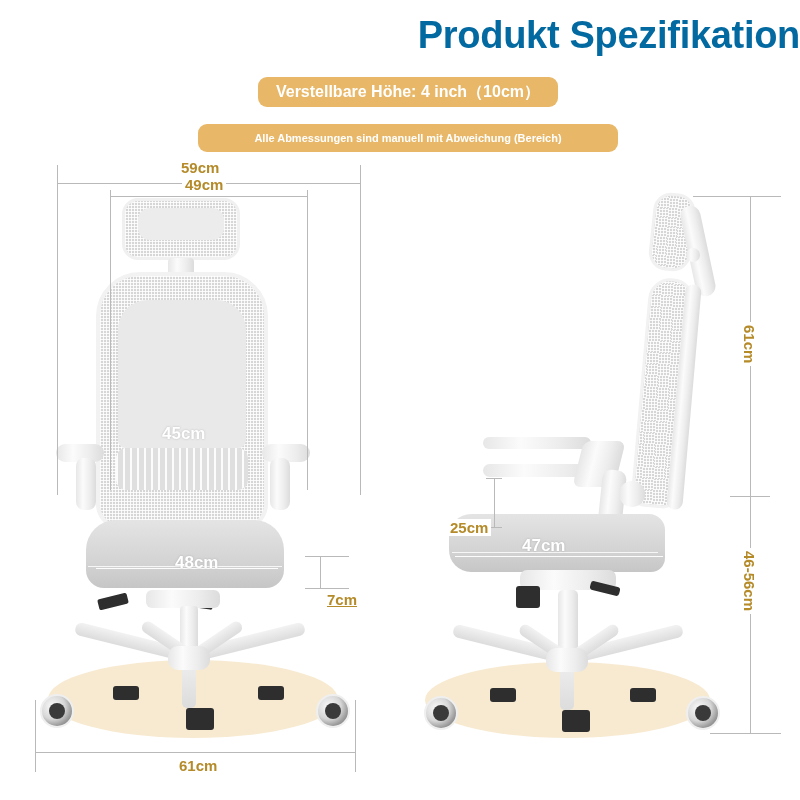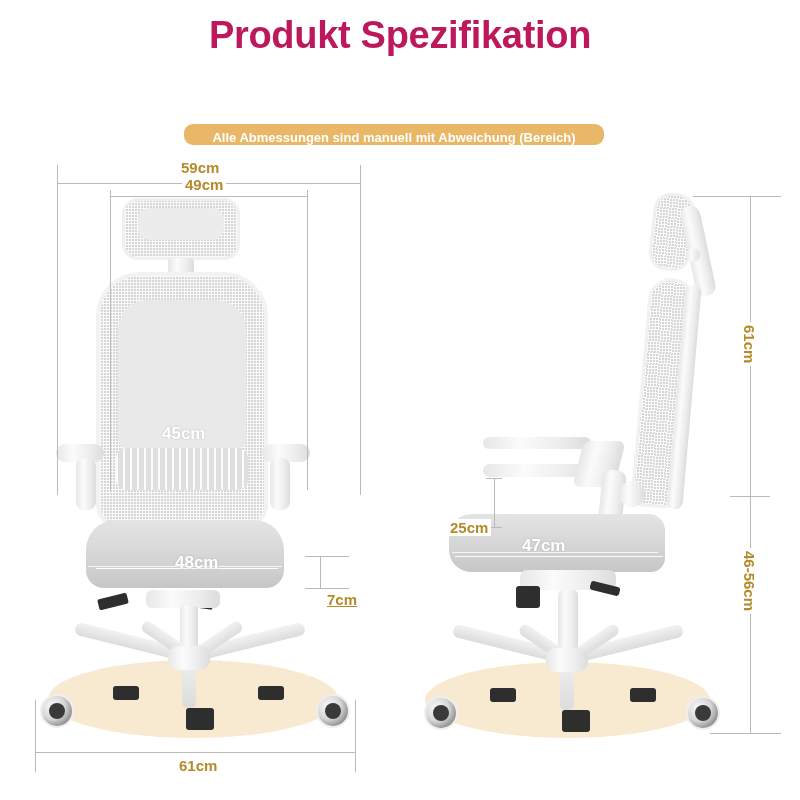--- a/index.html
+++ b/index.html
@@ -17,50 +17,50 @@
     background: #ffffff;
     overflow: hidden;
   }
 
   
   .page-title {
     position: absolute;
     left: 0;
     top: 14px;
     width: 800px;
-    text-align: center;
+    text-align: right;
     font-size: 38px;
     font-weight: bold;
-    color: #be185d;
+    color: #0369a1;
     letter-spacing: -0.3px;
   }
   .badge {
     position: absolute;
     background: #e8b767;
     color: #ffffff;
     font-weight: bold;
     border-radius: 9px;
     text-align: center;
     white-space: nowrap;
   }
   .badge-1 {
     left: 258px;
     top: 77px;
     width: 300px;
     height: 30px;
     line-height: 30px;
     font-size: 16px;
   }
   .badge-2 {
-    left: 184px;
+    left: 198px;
     top: 124px;
     width: 420px;
-    height: 21px;
+    height: 28px;
     line-height: 28px;
-    font-size: 13px;
+    font-size: 11px;
   }
 
   
   .dim-label {
     position: absolute;
     color: #b58b2a;
     font-size: 15px;
     font-weight: bold;
     white-space: nowrap;
     background: #ffffff;
@@ -133,20 +133,21 @@
     border-radius: 6px;
   }
 </style>
 </head>
 <body>
 
 <div id="page">
 
   <div class="page-title">Produkt Spezifikation</div>
 
+  <div class="badge badge-1">Verstellbare Höhe: 4 inch（10cm）</div>
   <div class="badge badge-2">Alle Abmessungen sind manuell mit Abweichung (Bereich)</div>
 
   <div>
 
     <div class="chair floor-shadow" style="left:48px; top:660px; width:290px; height:78px;"></div>
 
     <div class="chair mesh" style="left:122px; top:198px; width:118px; height:62px; border-radius:16px; border:3px solid #f0f0f0; box-sizing:border-box;"></div>
     <div class="chair" style="left:138px; top:208px; width:86px; height:32px; border-radius:12px; background:#ececec;"></div>
     <div class="chair plastic" style="left:168px; top:258px; width:26px; height:18px; border-radius:4px;"></div>
 

